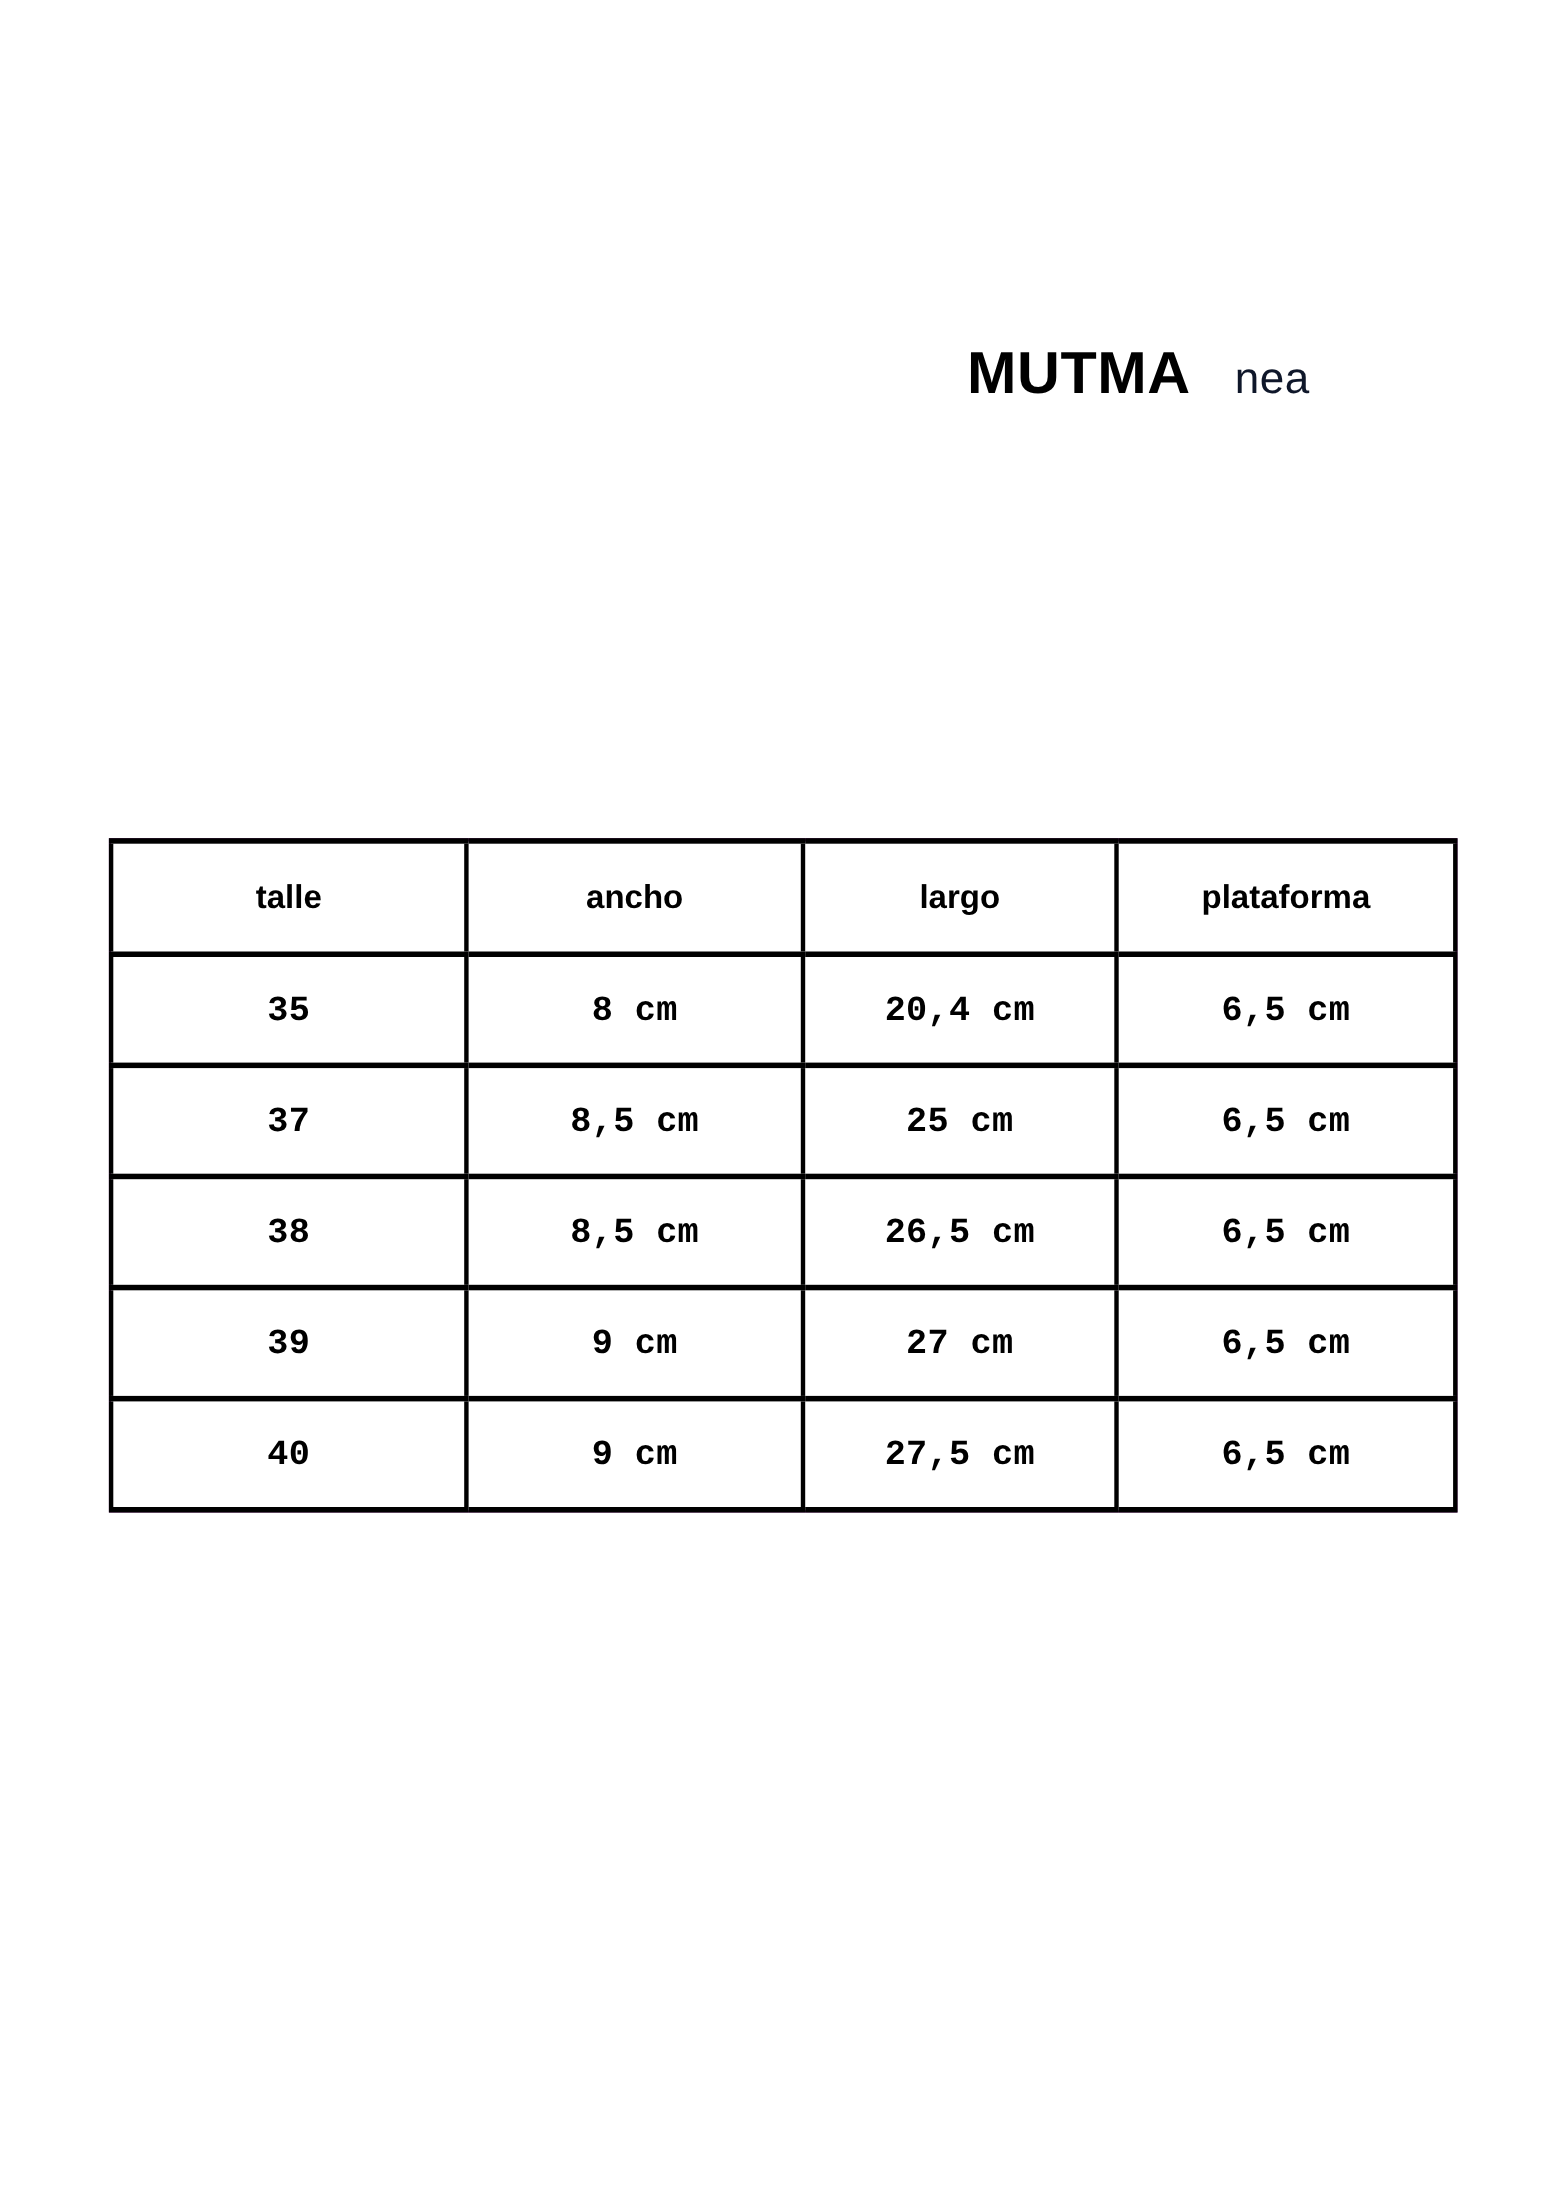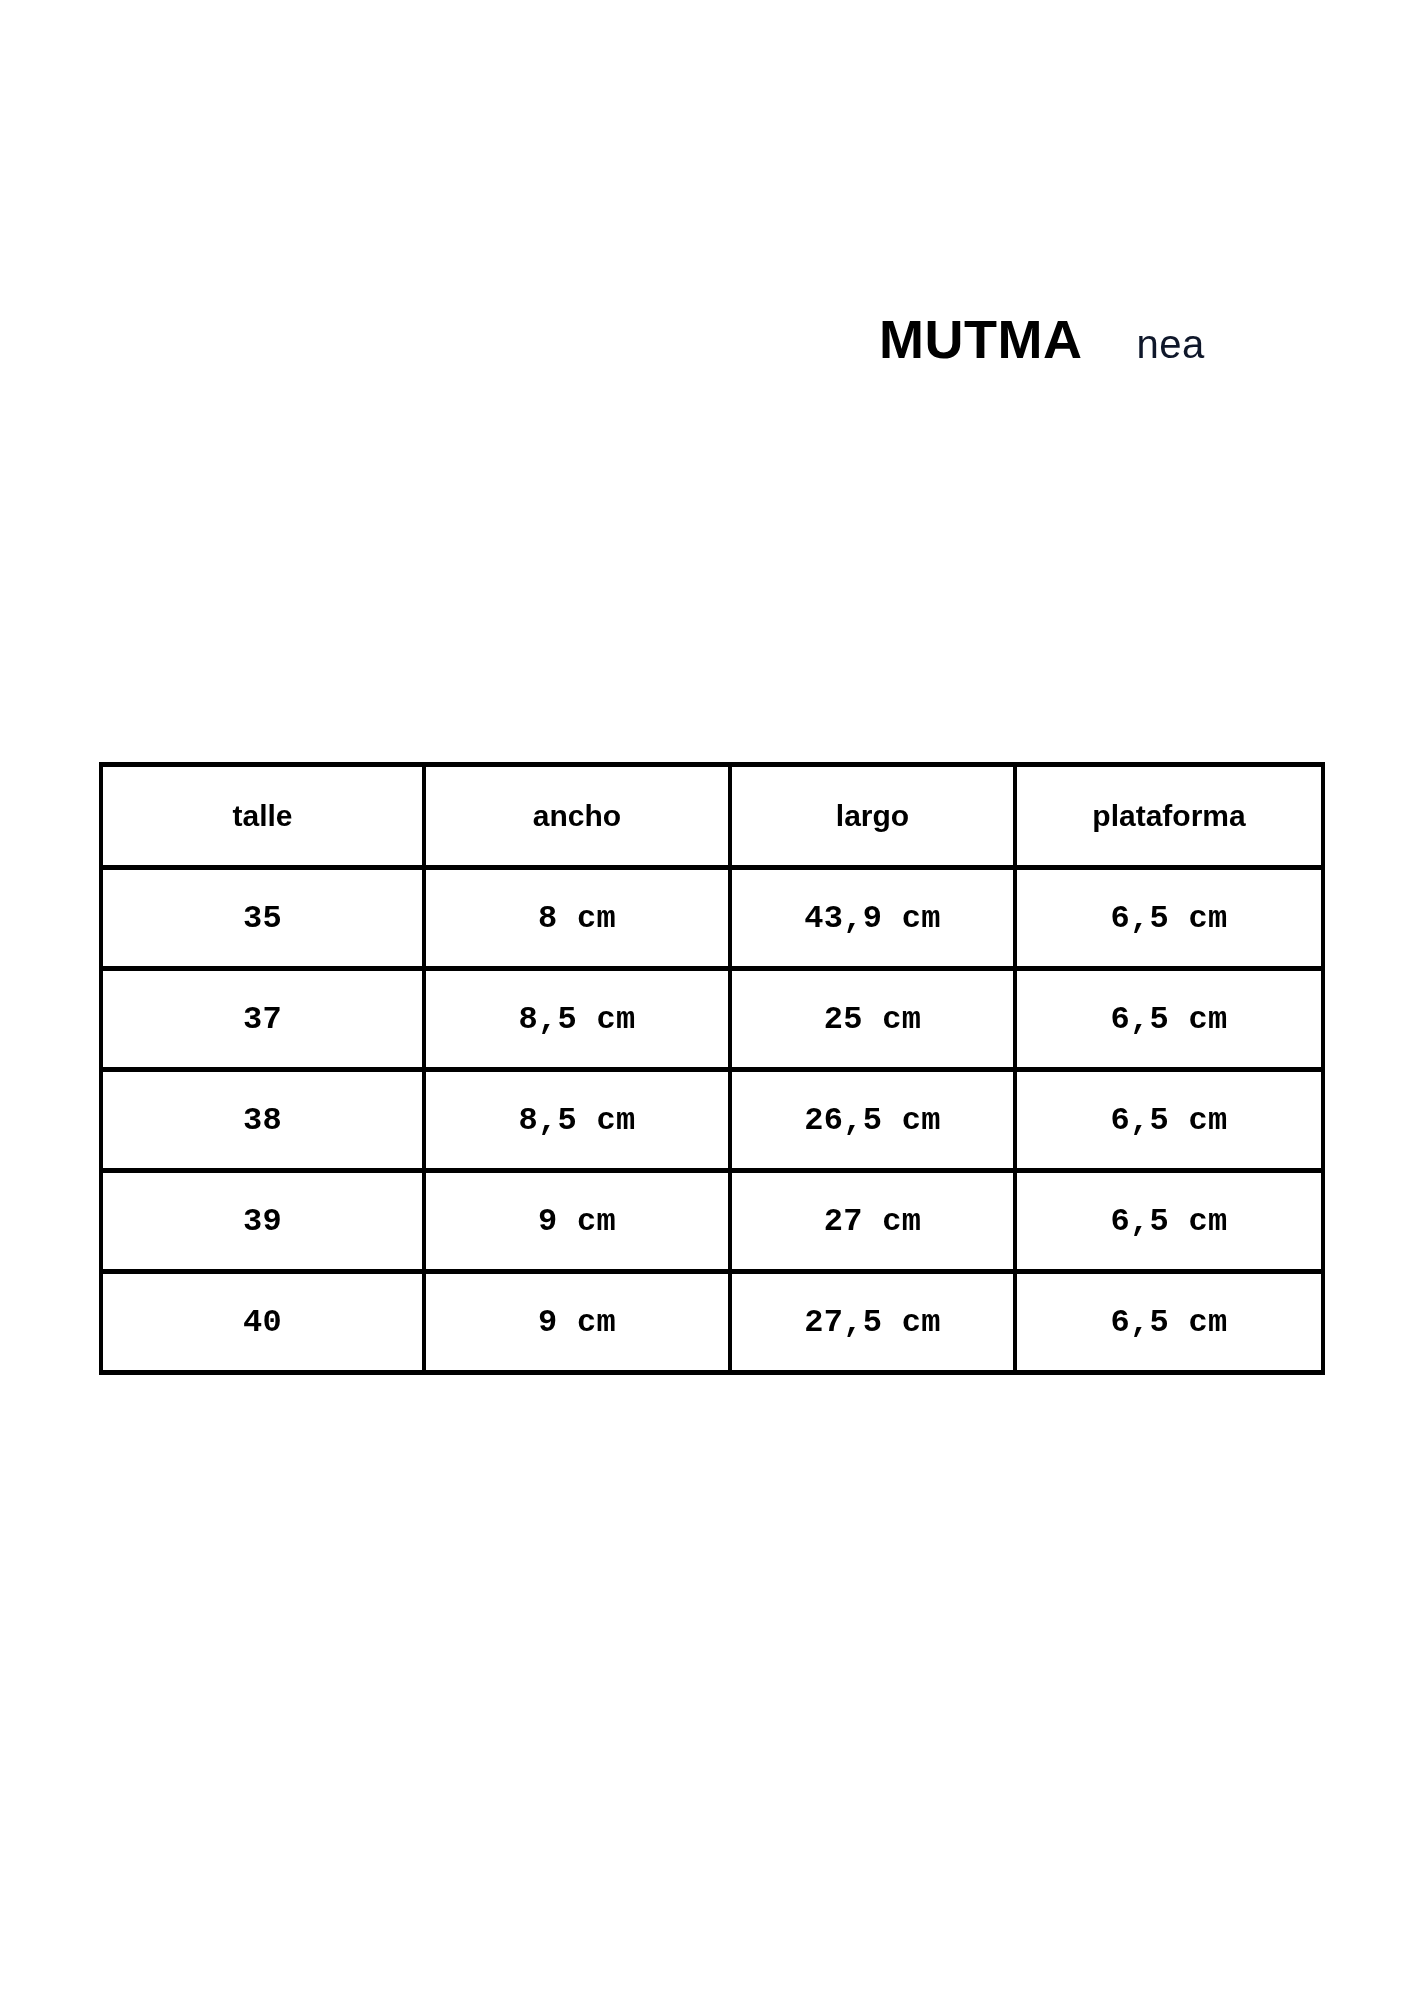--- a/index.html
+++ b/index.html
@@ -16,21 +16,21 @@
     overflow: hidden;
   }
 
   
   .title-block {
     position: absolute;
     left: 879px;
     top: 312px;
     display: flex;
     align-items: baseline;
-    gap: 54px;
+    gap: 40px;
     white-space: nowrap;
   }
   .brand {
     font-size: 54px;
     font-weight: 800;
     letter-spacing: 0.5px;
     line-height: 1;
   }
   .variant {
     font-size: 40px;
@@ -98,21 +98,21 @@
       <th>talle</th>
       <th>ancho</th>
       <th>largo</th>
       <th>plataforma</th>
     </tr>
   </thead>
   <tbody>
     <tr>
       <td>35</td>
       <td>8 cm</td>
-      <td>43,9 cm</td>
+      <td>20,4 cm</td>
       <td>6,5 cm</td>
     </tr>
     <tr>
       <td>37</td>
       <td>8,5 cm</td>
       <td>25 cm</td>
       <td>6,5 cm</td>
     </tr>
     <tr>
       <td>38</td>

